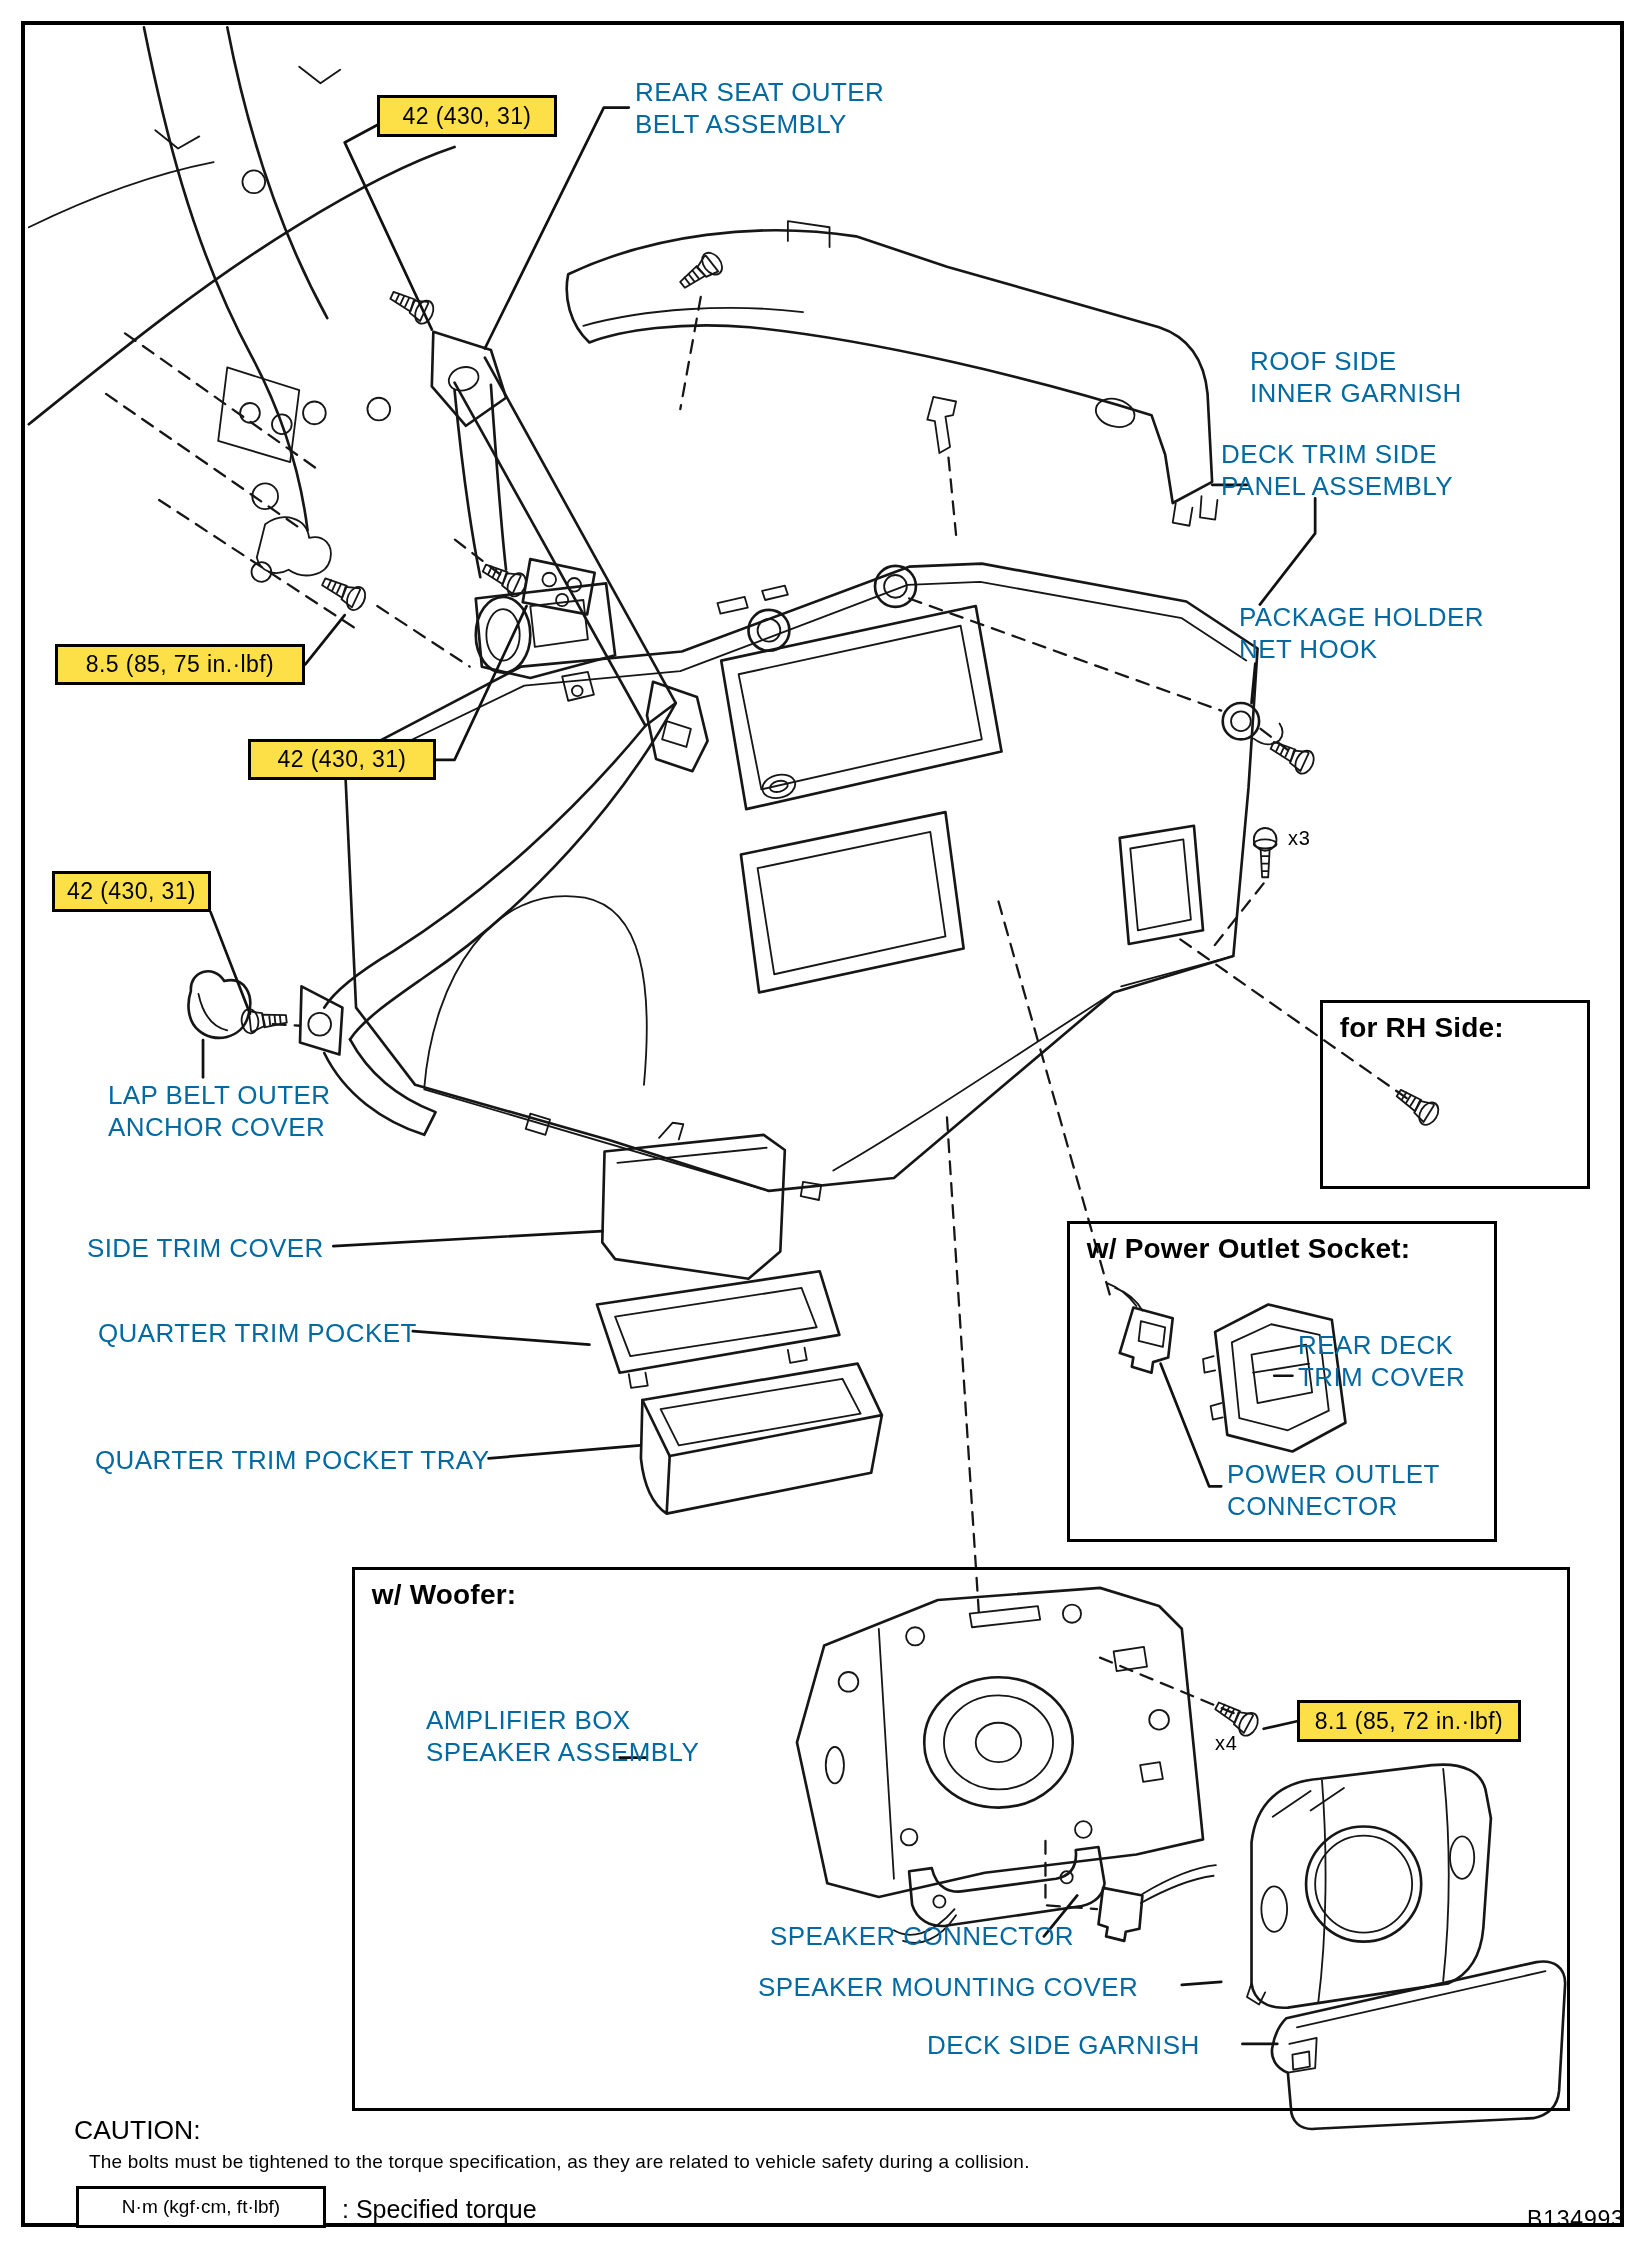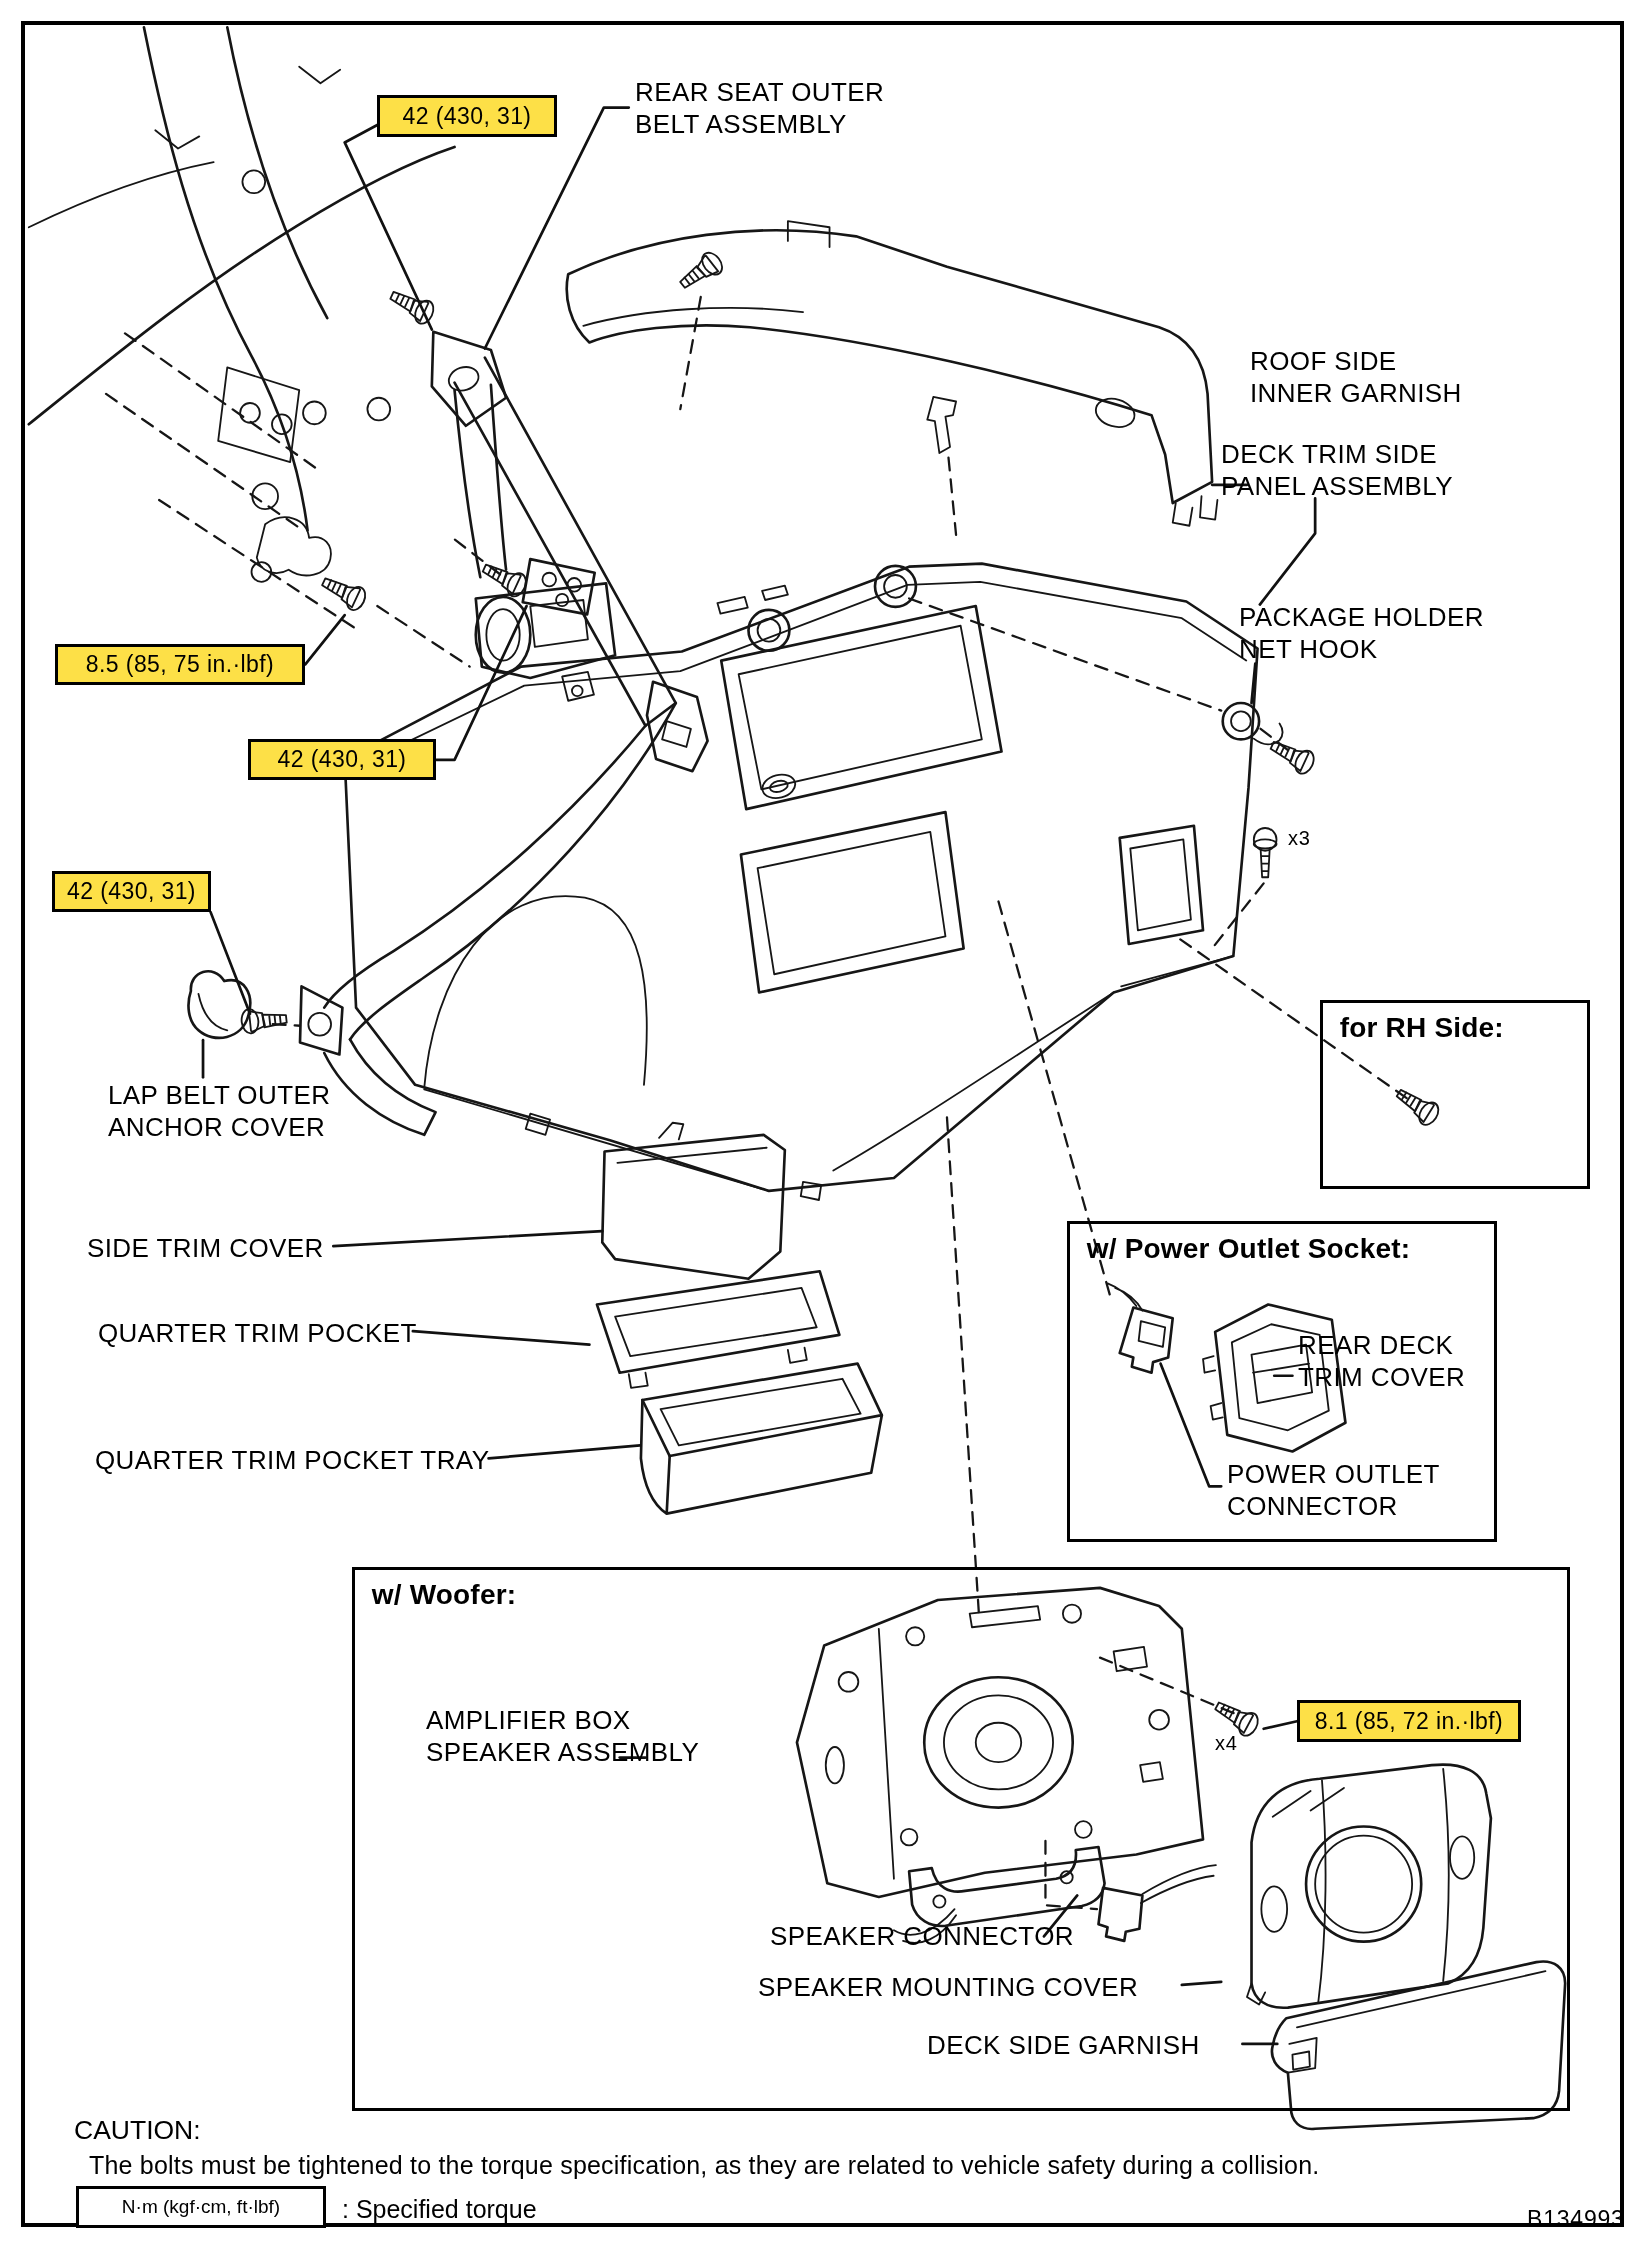--- a/index.html
+++ b/index.html
@@ -6,30 +6,30 @@
   .page{position:relative;width:1650px;height:2250px;background:#ffffff;
         font-family:"Liberation Sans",sans-serif;color:#000;overflow:hidden;}
   .frame{position:absolute;left:21px;top:21px;width:1603px;height:2206px;
          border:4.5px solid #000;box-sizing:border-box;}
   svg.art{position:absolute;left:0;top:0;width:1650px;height:2250px;}
   .ln{fill:none;stroke:#161616;stroke-width:3.5;stroke-linejoin:round;stroke-linecap:round;}
   .thin{fill:none;stroke:#161616;stroke-width:2.4;stroke-linejoin:round;stroke-linecap:round;}
   .dash{fill:none;stroke:#161616;stroke-width:3;stroke-dasharray:17 12;stroke-linecap:round;}
   .lead{fill:none;stroke:#111;stroke-width:3.6;stroke-linecap:round;stroke-linejoin:round;}
   .lbl{position:absolute;font-size:26px;line-height:1.24;letter-spacing:0.4px;
-       white-space:pre-line;color:#000000;}
+       white-space:pre-line;color:#0369a1;}
   .tq{position:absolute;border:3px solid #000;background:#fde047;box-sizing:border-box;
       display:flex;align-items:center;justify-content:center;
       font-size:23px;letter-spacing:0.4px;white-space:nowrap;}
   .inset{position:absolute;border:3.8px solid #000;box-sizing:border-box;background:transparent;}
   .inset .hdr{position:absolute;left:16.7px;top:9px;font-size:28px;font-weight:bold;
               letter-spacing:0.2px;white-space:nowrap;}
   .cnt{position:absolute;font-size:20px;letter-spacing:0.8px;}
   .caut-t{position:absolute;font-size:26.5px;}
-  .caut-b{position:absolute;font-size:25px;letter-spacing:0.2px;white-space:nowrap;}
+  .caut-b{position:absolute;font-size:19px;letter-spacing:0.2px;white-space:nowrap;}
   .legend-box{position:absolute;border:3px solid #000;box-sizing:border-box;background:#fff;
       display:flex;align-items:center;justify-content:center;font-size:19px;white-space:nowrap;}
   .legend-tx{position:absolute;font-size:25px;white-space:nowrap;}
   .figcode{position:absolute;font-size:23px;letter-spacing:0.8px;}
 </style>
 </head>
 <body>
 
 <div class="page">
   <div class="frame"></div>

